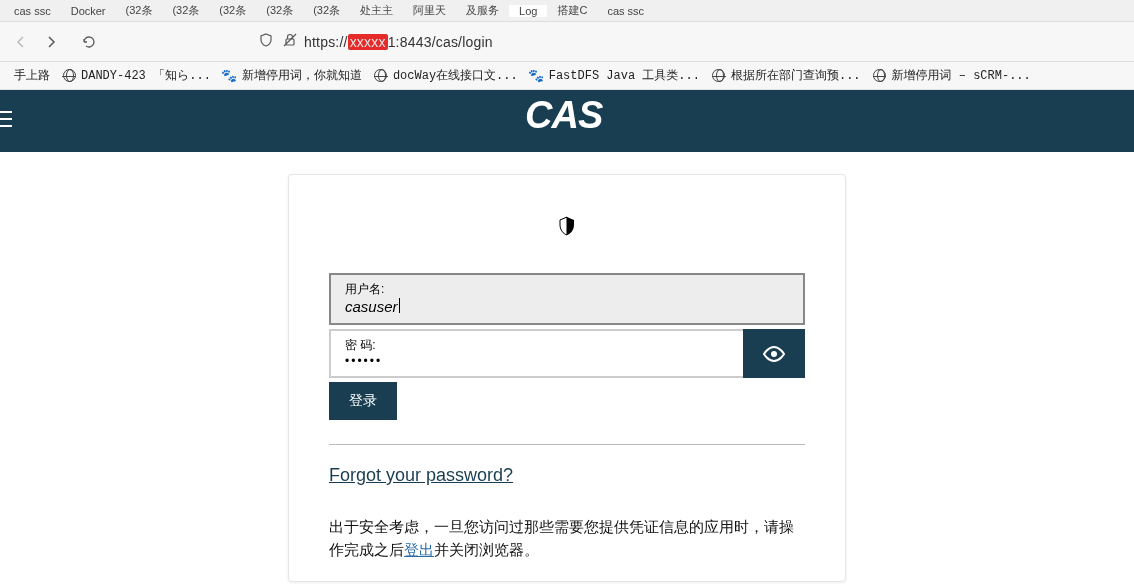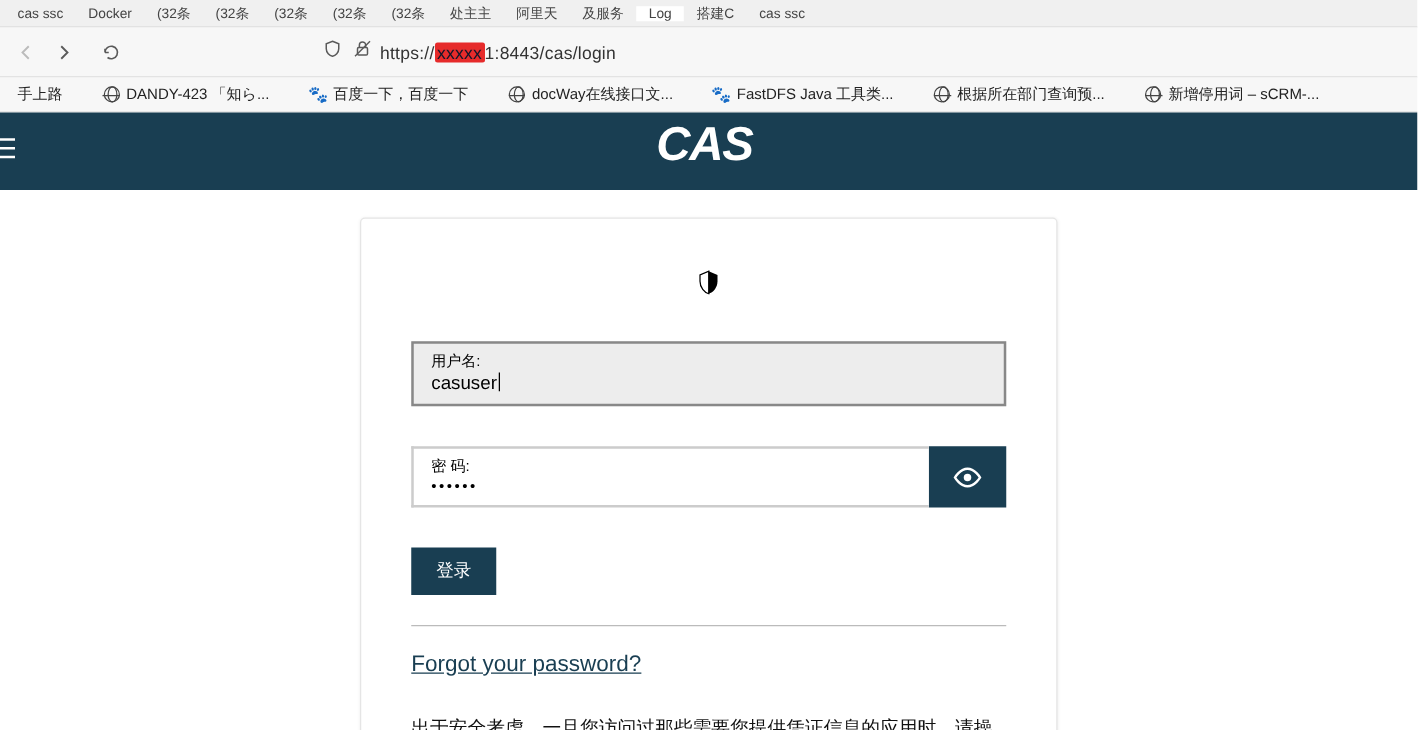--- a/index.html
+++ b/index.html
@@ -8,39 +8,39 @@
     .browser-tabs { height: 22px; background: #f0f0f0; display: flex; align-items: center; padding: 0 4px; font-size: 11px; overflow: hidden; white-space: nowrap; border-bottom: 1px solid #ddd; }
     .browser-tab { display: flex; align-items: center; padding: 0 10px; color: #444; gap: 4px; }
     .browser-tab.active { background: #fff; align-items: center; }
     
     .browser-toolbar { height: 40px; background: #f7f7f7; display: flex; align-items: center; padding: 0 12px; gap: 12px; border-bottom: 1px solid #ddd; }
     .nav-btn { width: 18px; height: 18px; display: flex; align-items: center; justify-content: center; color: #5a5a5a; }
     .nav-btn.disabled { color: #bbb; }
     .url-bar { flex: 1; display: flex; align-items: center; gap: 6px; padding: 0 8px; height: 30px; margin-left: 140px; }
     .url-icons { display: flex; gap: 8px; align-items: center; color: #5a5a5a; }
     .url-text { font-size: 14px; color: #333; letter-spacing: 0.2px; }
-    .url-text .redacted { background: #e62b2b; color: #0f172a; border-radius: 2px; padding: 0 2px; }
-    
-    .bookmarks-bar { height: 28px; background: #f7f7f7; display: flex; align-items: center; padding: 0 8px; gap: 20px; font-size: 12px; border-bottom: 1px solid #e0e0e0; overflow: hidden; white-space: nowrap; }
+    .url-text .redacted { background: #e62b2b; color: #e5e5e5; border-radius: 2px; padding: 0 2px; }
+    
+    .bookmarks-bar { height: 28px; background: #f7f7f7; display: flex; align-items: center; padding: 0 8px; gap: 0; font-size: 12px; border-bottom: 1px solid #e0e0e0; overflow: hidden; white-space: nowrap; font-family: Liberation Mono, monospace; }
     .bookmark { display: flex; align-items: center; gap: 5px; padding: 3px 6px; color: #222; border-radius: 3px; }
     .bm-icon { width: 14px; height: 14px; display: inline-flex; align-items: center; justify-content: center; flex-shrink: 0; }
     .globe-icon { border: 1.2px solid #444; border-radius: 50%; width: 13px; height: 13px; position: relative; }
     .globe-icon::before { content: ''; position: absolute; top: -1.2px; bottom: -1.2px; left: 50%; width: 6px; margin-left: -3px; border: 1.2px solid #444; border-radius: 50%; }
     .globe-icon::after { content: ''; position: absolute; left: -1.2px; right: -1.2px; top: 50%; height: 0; border-top: 1.2px solid #444; }
     .leaf-icon { width: 14px; height: 10px; background: #4ca219; border-radius: 0 8px 0 8px; }
     .paw-icon { color: #2b4fff; font-size: 13px; }
     
     .cas-header { background: #193e52; height: 62px; display: flex; align-items: center; justify-content: center; position: relative; }
     .burger { position: absolute; left: 0; top: 50%; transform: translateY(-50%); color: #fff; }
     .cas-logo { color: #fff; font-size: 42px; font-weight: 700; font-style: italic; letter-spacing: -1px; margin-left: 12px; }
     
     .login-card { width: 558px; margin: 22px auto 0; background: #fff; border: 1px solid #e5e5e5; border-radius: 4px; box-shadow: 0 1px 3px rgba(0,0,0,0.08); padding: 40px 40px 20px; }
     .login-heading { display: flex; align-items: center; justify-content: center; gap: 8px; font-size: 22px; font-weight: 700; color: #000; margin-bottom: 30px; }
     
-    .field-group { margin-bottom: 32px; }
+    .field-group { margin-bottom: 4px; }
     .field { border: 2px solid #ccc; background: #fff; padding: 6px 14px 8px; position: relative; }
     .field.focused { border-color: #888; background: #ededed; }
     .field-label { font-size: 12px; color: #000; display: block; margin-bottom: 0; }
     .field-input { width: 100%; border: none; background: transparent; font-size: 15px; color: #000; outline: none; font-family: inherit; }
     .password-wrap { display: flex; }
     .password-wrap .field { flex: 1; border-right: none; }
     .eye-btn { width: 62px; background: #193e52; display: flex; align-items: center; justify-content: center; color: #fff; }
     
     .login-btn { background: #193e52; color: #fff; border: none; padding: 10px 20px; font-size: 14px; cursor: pointer; }
     
@@ -140,21 +140,21 @@
       <span>手上路</span>
     </div>
   <div class="bookmark">
     <span class="bm-icon">
         <span class="globe-icon"></span>
       </span>
     <span>DANDY-423 「知ら...</span>
   </div>
   <div class="bookmark">
     <span class="bm-icon paw-icon">🐾</span>
-    <span>百度一下，百度一下</span>
+    <span>新增停用词，你就知道</span>
   </div>
   <div class="bookmark">
     <span class="bm-icon">
         <span class="globe-icon"></span>
       </span>
     <span>docWay在线接口文...</span>
   </div>
   <div class="bookmark">
     <span class="bm-icon paw-icon">🐾</span>
     <span>FastDFS Java 工具类...</span>
@@ -194,21 +194,21 @@
       <svg width="22" height="22" viewBox="0 0 22 22">
           <path d="M11 2 L18 5 V10 C18 15 14.5 19 11 20 C7.5 19 4 15 4 10 V5 Z" fill="#000"></path>
           <path d="M11 2 L11 20 C7.5 19 4 15 4 10 V5 Z" fill="#fff" stroke="#000" stroke-width="1"></path>
         </svg>
     </span>
   </div>
   
   <div class="field-group">
     <div class="field focused">
       <label class="field-label">用户名:</label>
-      <div style="display:flex;align-items:flex-start;">
+      <div style="display:flex;align-items:flex-start;font-style:italic;">
         <span class="field-input" style="width:auto;">casuser</span>
           <span class="cursor"></span>
       </div>
     </div>
   </div>
   
   <div class="field-group">
     <div class="password-wrap">
       <div class="field">
         <label class="field-label">密  码:</label>

